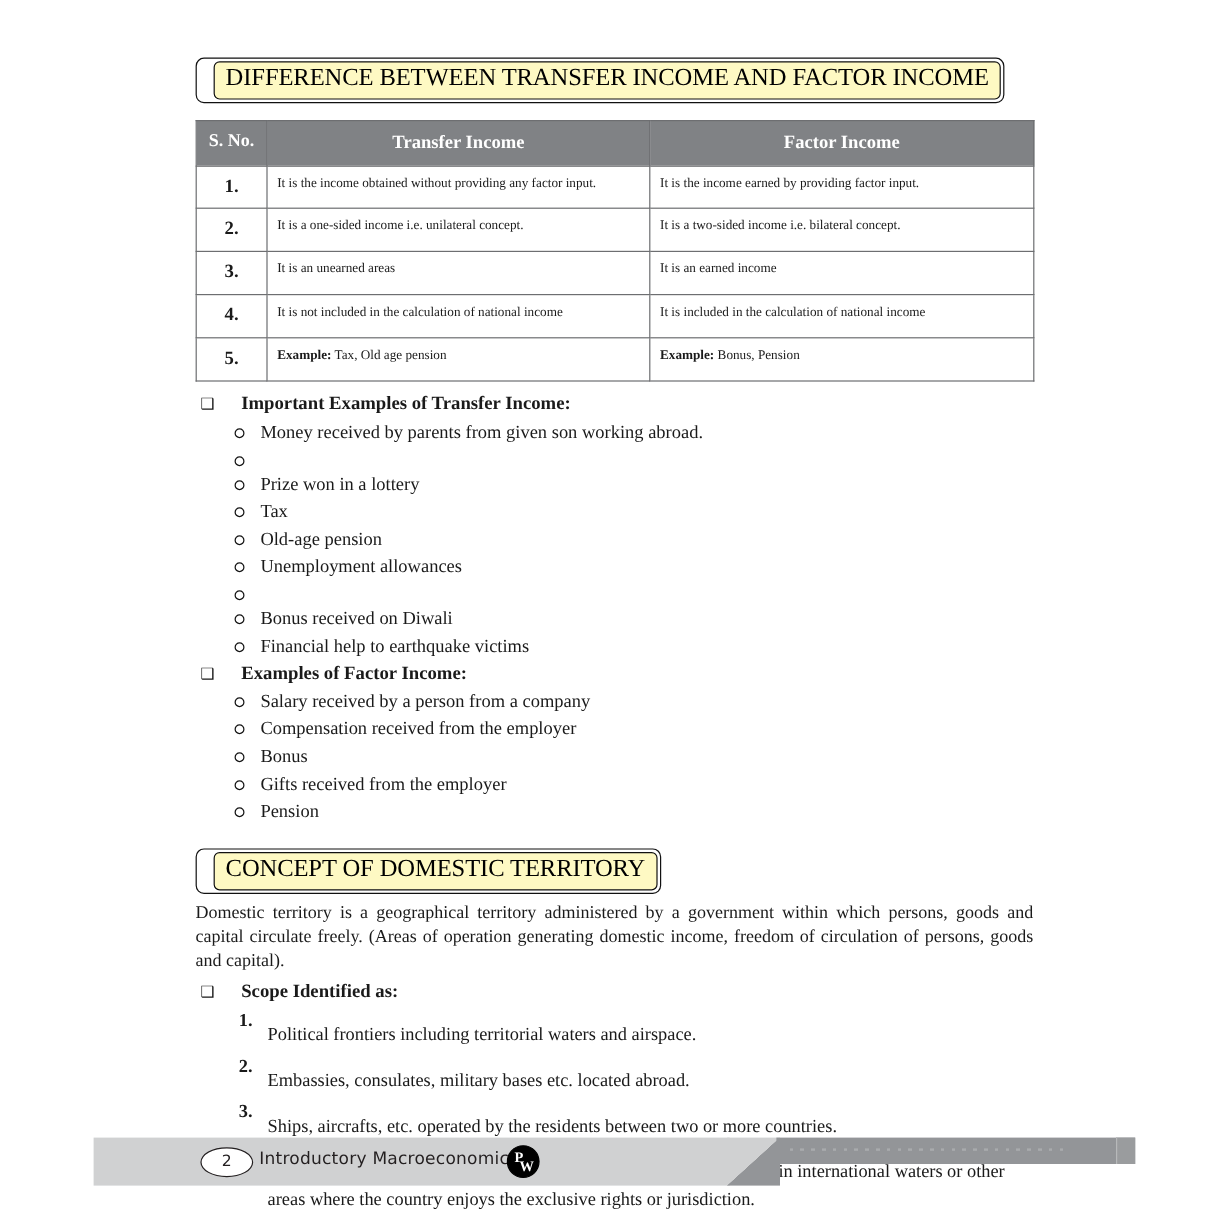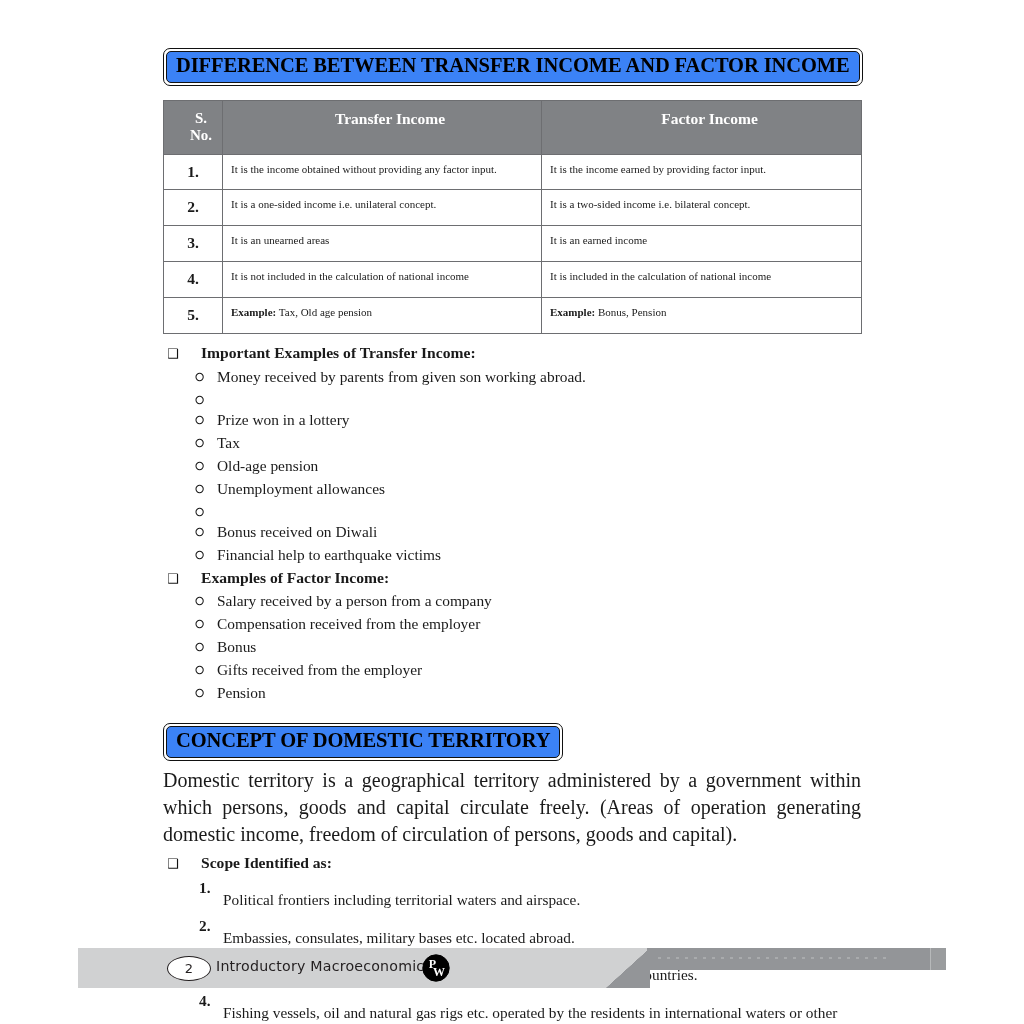--- a/index.html
+++ b/index.html
@@ -35,29 +35,30 @@
   .banner-wrap {
     display: inline-block;
     border: 1px solid #111;
     border-radius: 7px;
     background: #ffffff;
     padding: 2px;
   }
   .banner {
     border: 1.6px solid #111;
     border-radius: 5px;
-    background: #3b82f6;
+    background: #fef9c3;
     padding: 3px 9px 5px 9px;
     font-family: "Liberation Serif", serif;
-    font-weight: bold;
+    font-weight: normal;
     font-size: 20.5px;
     letter-spacing: -0.1px;
     line-height: 1.05;
     white-space: nowrap;
     color: #000;
+    margin-left: 12px;
   }
 
   
   table.cmp {
     border-collapse: collapse;
     width: 698px;
     margin-top: 14px;
     table-layout: fixed;
   }
   table.cmp col.c1 { width: 59px; }
@@ -69,21 +70,21 @@
     vertical-align: top;
     padding: 7px 8px 8px 8px;
   }
   table.cmp thead th {
     background: #808285;
     color: #ffffff;
     font-family: "Liberation Serif", serif;
     font-weight: bold;
     font-size: 15.5px;
     text-align: center;
-    padding: 9px 6px 10px 22px;
+    padding: 9px 6px 10px 6px;
     border-color: #6d6e71;
   }
   table.cmp thead th.sno { font-size: 15px; }
 
   table.cmp td {
     font-size: 11px;
     line-height: 1.28;
     text-align: justify;
     text-justify: inter-word;
     color: #1a1a1a;
@@ -157,21 +158,21 @@
   }
   .ln .tx {
     font-size: 15.3px;
     line-height: 1.55;
     flex: 1;
     margin-top: 12px;
   }
 
   
   .para {
-    font-size: 20px;
+    font-size: 15px;
     line-height: 1.36;
     text-align: justify;
     text-justify: inter-word;
     margin-top: 6px;
     width: 698px;
   }
 
   .sec-gap { height: 18px; }
 
   

